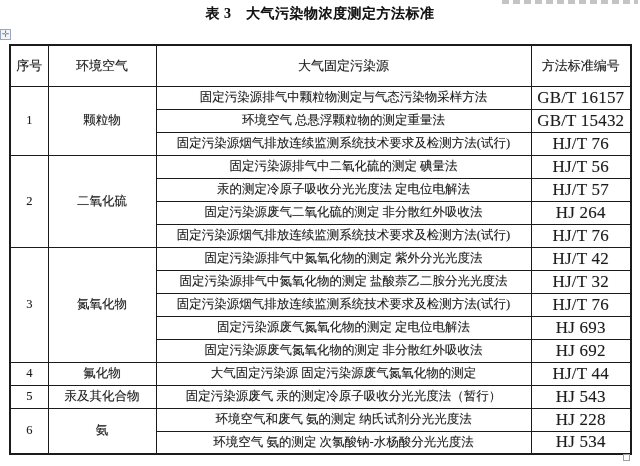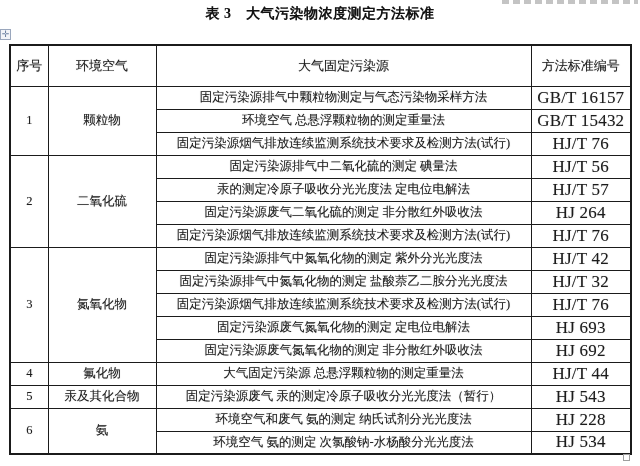--- a/index.html
+++ b/index.html
@@ -144,21 +144,21 @@
         <td class="code-cell">HJ 693</td>
       </tr>
       <tr>
         <td class="method-cell">固定污染源废气氮氧化物的测定 非分散红外吸收法</td>
         <td class="code-cell">HJ 692</td>
       </tr>
 
       <tr>
         <td class="seq-cell">4</td>
         <td class="pollutant-cell">氟化物</td>
-        <td class="method-cell">大气固定污染源 总悬浮颗粒物的测定重量法</td>
+        <td class="method-cell">大气固定污染源 固定污染源废气氮氧化物的测定</td>
         <td class="code-cell">HJ/T 44</td>
       </tr>
 
       <tr>
         <td class="seq-cell">5</td>
         <td class="pollutant-cell">汞及其化合物</td>
         <td class="method-cell">固定污染源废气 汞的测定冷原子吸收分光光度法（暂行）</td>
         <td class="code-cell">HJ 543</td>
       </tr>
 

